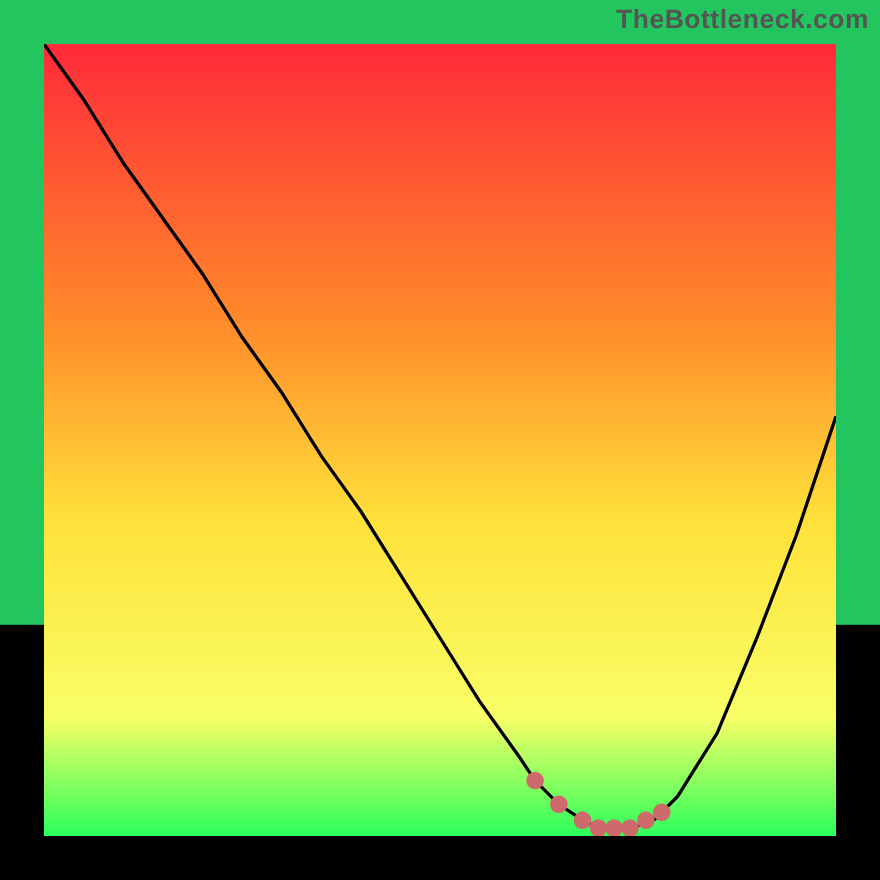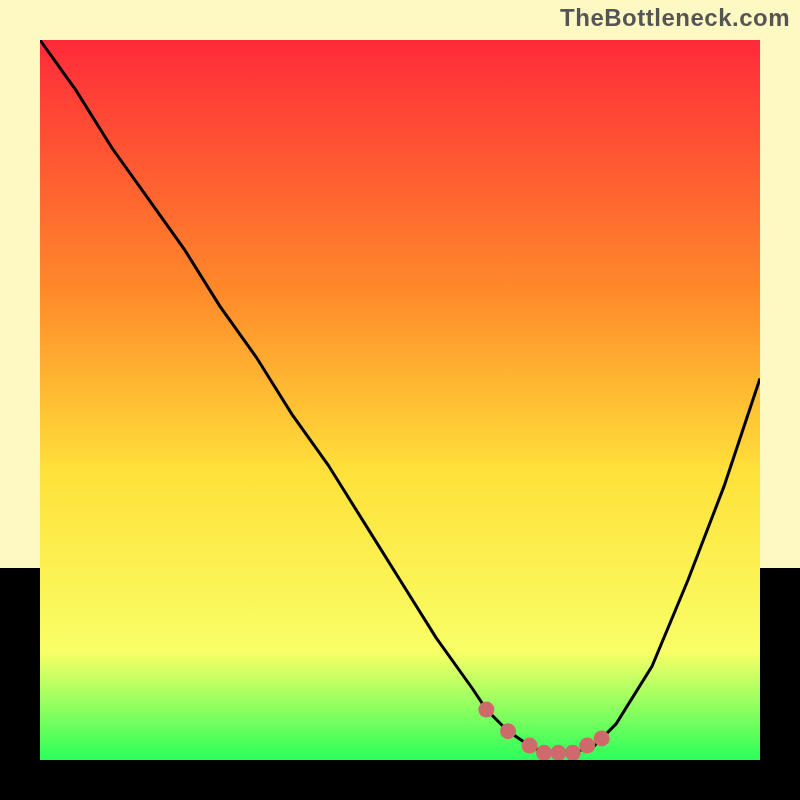--- a/index.html
+++ b/index.html
@@ -8,21 +8,21 @@
     width: 800px;
     height: 800px;
     background: #000;
     font-family: Arial, Helvetica, sans-serif;
     overflow: hidden;
   }
   .frame {
     position: relative;
     width: 800px;
     height: 568px;
-    background: #fef9c3;
+    background: #22c55e;
   }
   .watermark {
     position: absolute;
     top: 4px;
     right: 10px;
     color: #555;
     font-size: 24px;
     font-weight: bold;
     letter-spacing: 0.5px;
     user-select: none;

